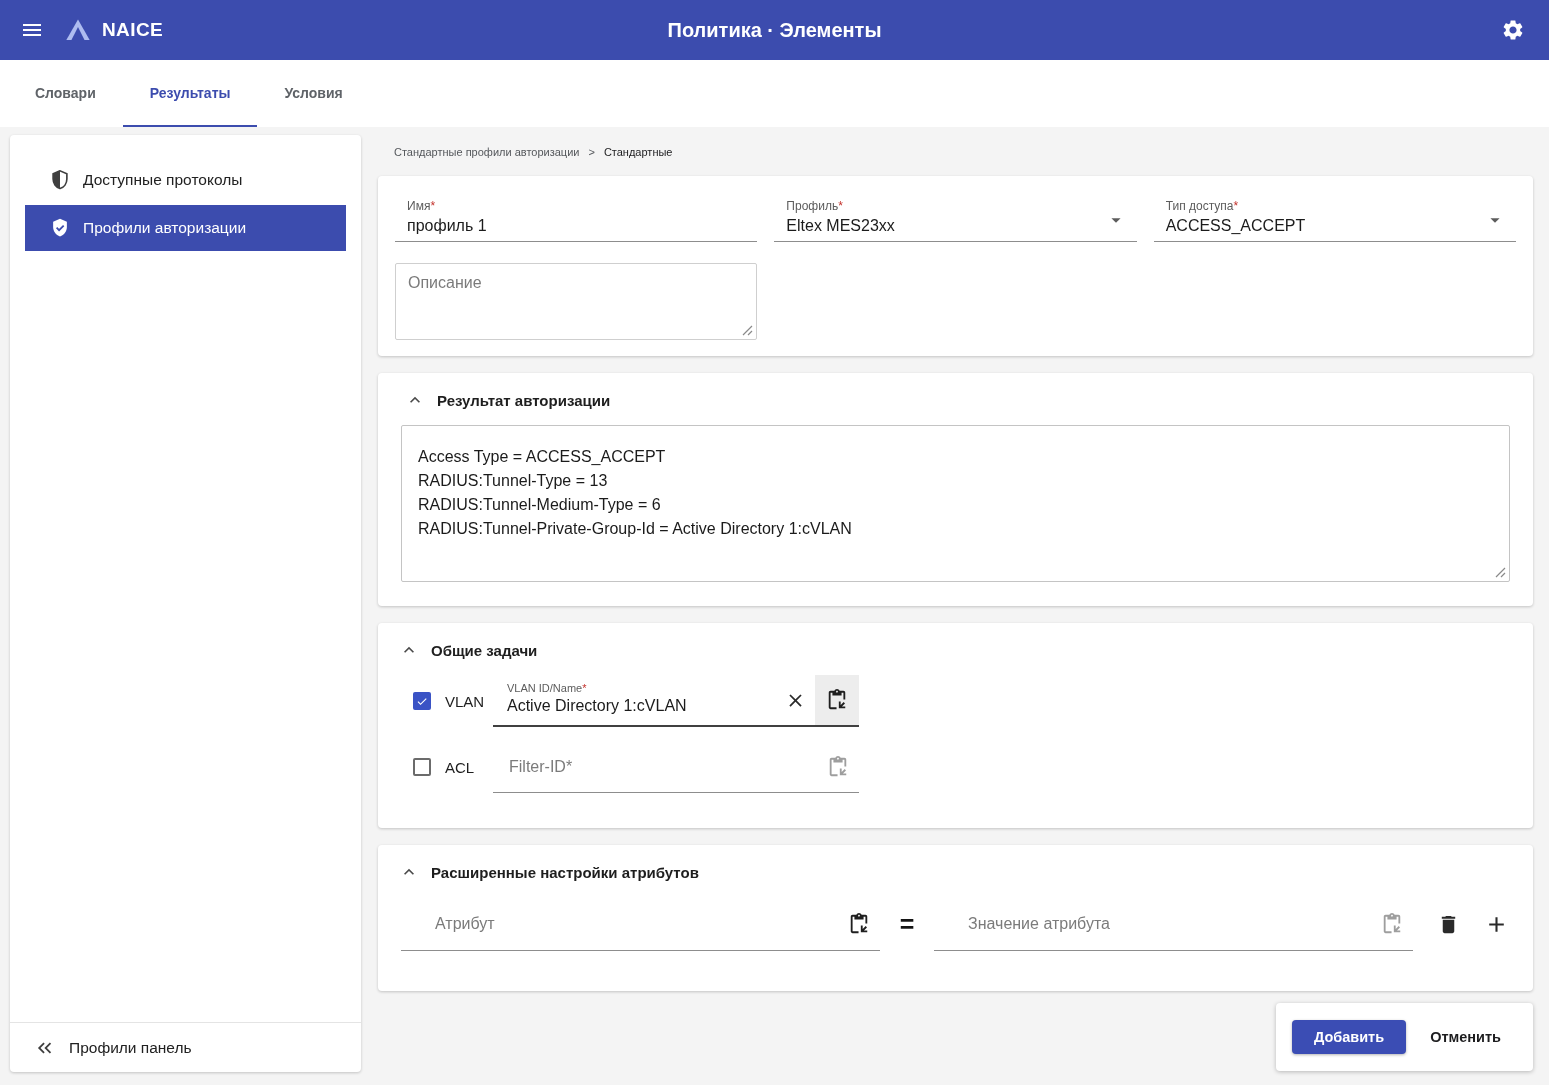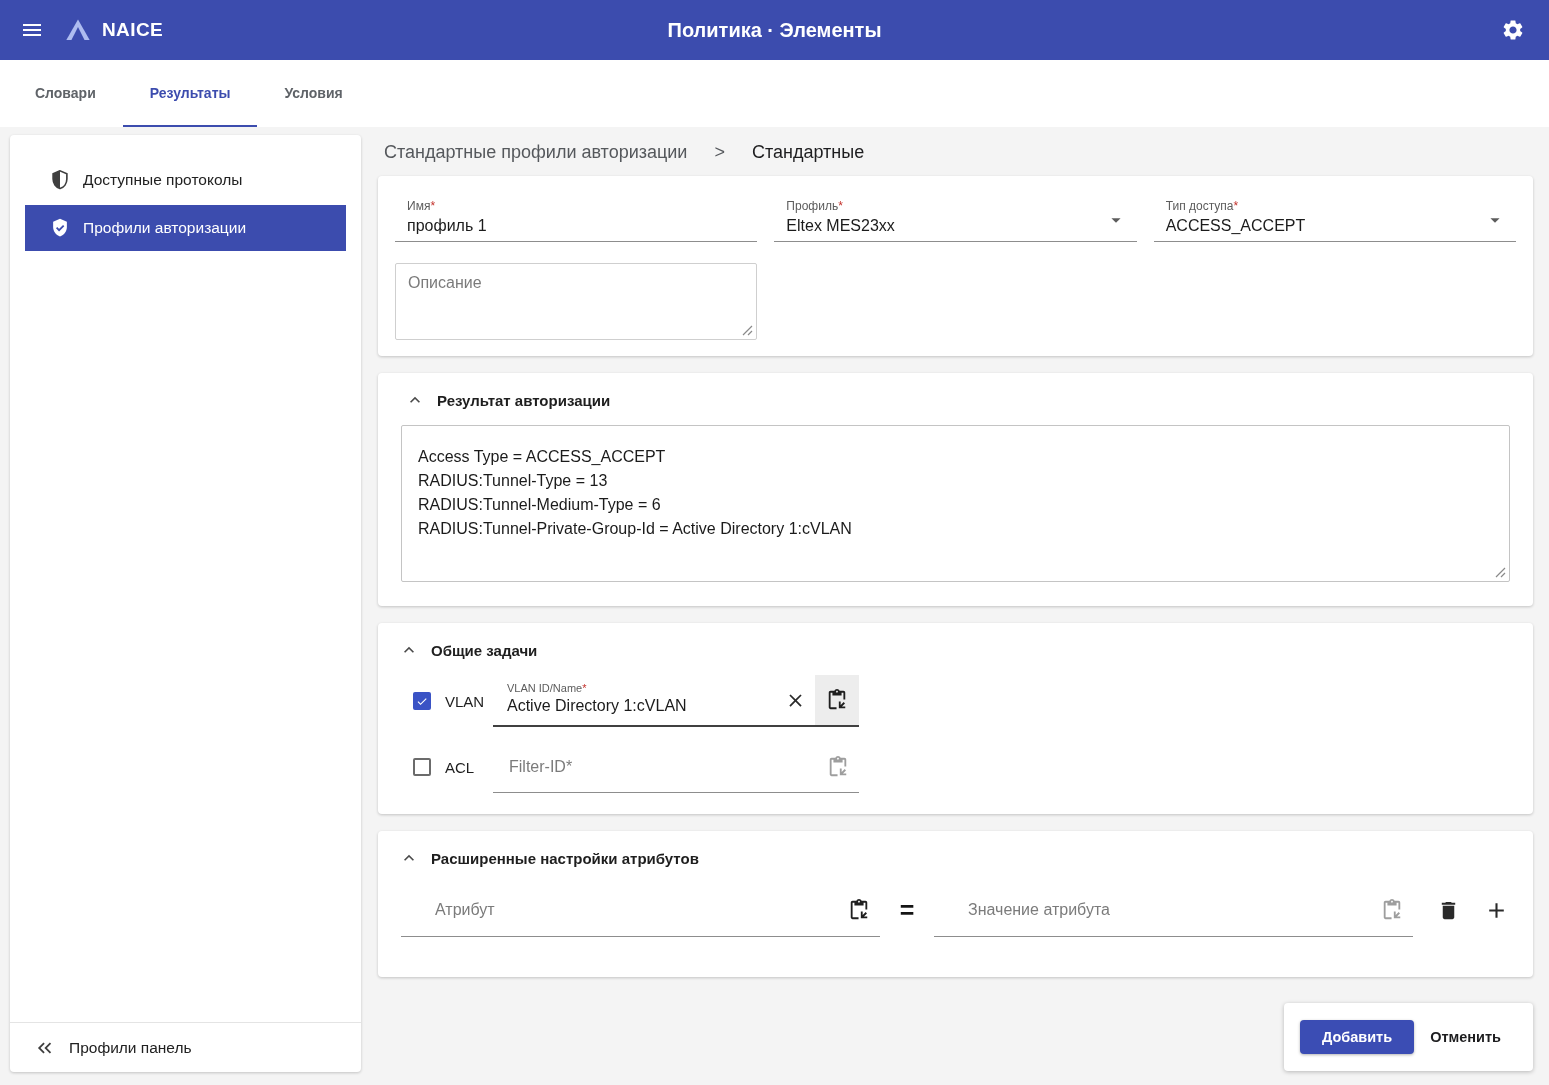--- a/index.html
+++ b/index.html
@@ -28,21 +28,21 @@
   .content { display:flex; gap:17px; padding:8px 16px 0 10px; height:958px; }
 
   
   .sidebar { width:351px; height:937px; background:#fff; border-radius:4px; box-shadow:0 1px 3px rgba(0,0,0,.2); position:relative; flex:none; padding-top:22px; }
   .side-item { height:46px; margin:0 15px 2px; display:flex; align-items:center; gap:12px; padding-left:24px; font-size:15.5px; color:#212121; cursor:pointer; }
   .side-item.selected { background:#3c4cae; color:#fff; }
   .side-footer { position:absolute; left:0; right:0; bottom:0; height:50px; border-top:1px solid #e4e4e4; display:flex; align-items:center; gap:13px; padding-left:24px; font-size:15.5px; color:#212121; cursor:pointer; }
 
   
   .main { flex:1; min-width:0; }
-  .breadcrumb { margin:6px 6px 13px; display:flex; align-items:center; gap:27px; font-size:18px; color:#55585c; height:22px; }
+  .breadcrumb { margin:6px 16px 13px; display:flex; align-items:center; gap:9px; font-size:11px; color:#55585c; height:22px; }
   .breadcrumb .parent { cursor:pointer; }
   .breadcrumb .current { color:#1d1d1f; }
 
   .card { background:#fff; border-radius:4px; box-shadow:0 1px 3px rgba(0,0,0,.2); margin-bottom:17px; }
   .form-card { padding:18px 17px 16px; }
   .fields-row { display:flex; gap:17px; }
   .tfield { flex:1; position:relative; border-bottom:1px solid #8d8d8d; padding:5px 12px 0; height:48px; background:#fff; }
   .tfield label { display:block; font-size:12px; line-height:15px; color:#5c5c5c; }
   .star { color:#c4332d; }
   .tfield input, .tfield .fvalue { border:none; outline:none; width:100%; font-size:16px; line-height:23px; color:#1b1b1b; padding:0; background:transparent; font-family:inherit; }
@@ -55,21 +55,21 @@
   .resize-corner { position:absolute; right:3px; bottom:3px; cursor:nwse-resize; }
 
   .card-pad { padding:16px 23px 24px; }
   .card-head { display:flex; align-items:center; gap:12px; padding-left:4px; height:22px; margin-bottom:14px; }
   .card-head h3 { margin:0; font-size:15px; font-weight:bold; color:#1e1e1e; }
   .collapse-btn { background:none; border:none; padding:0; display:flex; cursor:pointer; color:#4a4a4a; }
 
   .result-wrap { position:relative; border:1px solid #c4c4c4; border-radius:2px; height:157px; }
   .result-wrap textarea { width:100%; height:100%; border:none; outline:none; resize:none; padding:19px 16px; font-size:16px; line-height:24px; color:#1b1b1b; font-family:inherit; background:transparent; }
 
-  .tasks-pad { padding:16px 17px 21px; }
+  .tasks-pad { padding:16px 17px 35px; }
   .task-row { display:flex; align-items:center; margin:13px 0 0 18px; }
   .cb { width:18px; height:18px; border-radius:2px; cursor:pointer; flex:none; }
   .cb.checked { background:#3a53c5; display:flex; align-items:center; justify-content:center; }
   .cb.unchecked { border:2px solid #6b6b6b; background:#fff; }
   .cb-label { width:48px; margin-left:14px; font-size:15px; color:#1e1e1e; }
 
   .vfield { width:366px; border-bottom:2px solid #404040; display:flex; align-items:stretch; height:52px; background:#fff; }
   .vmain { flex:1; padding:6px 0 0 14px; min-width:0; }
   .vmain label { font-size:11px; color:#5c5c5c; display:block; line-height:14px; }
   .vmain input { border:none; outline:none; font-size:16px; width:100%; padding:0; line-height:22px; color:#1b1b1b; font-family:inherit; background:transparent; }
@@ -82,21 +82,21 @@
   .muted { color:#9e9e9e; }
   .dark { color:#1f1f1f; }
 
   .attrs-pad { padding:16px 17px 40px; }
   .attr-row { display:flex; align-items:center; margin:14px 0 0 6px; }
   .attr-input { width:479px; height:54px; border-bottom:1px solid #8d8d8d; display:flex; align-items:center; padding:0 10px 0 16px; background:#fff; }
   .attr-input input { flex:1; border:none; outline:none; font-size:16px; font-family:inherit; background:transparent; min-width:0;margin-left:16px; }
   .equals { width:54px; text-align:center; font-size:25px; font-weight:bold; color:#141414; }
   .row-btn { background:none; border:none; display:flex; cursor:pointer; padding:0; margin-left:24px; color:#2a2a2a; }
 
-  .action-bar { position:absolute; right:16px; bottom:14px; background:#fff; border-radius:4px; box-shadow:0 1px 4px rgba(0,0,0,.25); padding:17px 16px; display:flex; align-items:center; z-index:5; }
+  .action-bar { position:absolute; right:16px; bottom:14px; background:#fff; border-radius:4px; box-shadow:0 1px 4px rgba(0,0,0,.25); padding:17px 16px; display:flex; align-items:center; gap:8px; z-index:5; }
   .btn-primary { background:#3b4db4; color:#fff; border:none; border-radius:4px; padding:9px 22px; font-size:14.5px; font-weight:bold; cursor:pointer; font-family:inherit; box-shadow:0 1px 3px rgba(0,0,0,.3); }
   .btn-text { background:none; border:none; color:#1d1d1f; font-size:14.5px; font-weight:bold; padding:9px 16px; cursor:pointer; font-family:inherit; }
 </style>
 </head>
 <body>
 
 <header class="appbar">
   <button class="icon-btn">
     <svg class="ic" width="24" height="24" viewBox="0 0 24 24" fill="currentColor">
         <path d="M3 6h18v2H3zm0 5h18v2H3zm0 5h18v2H3z"></path>

